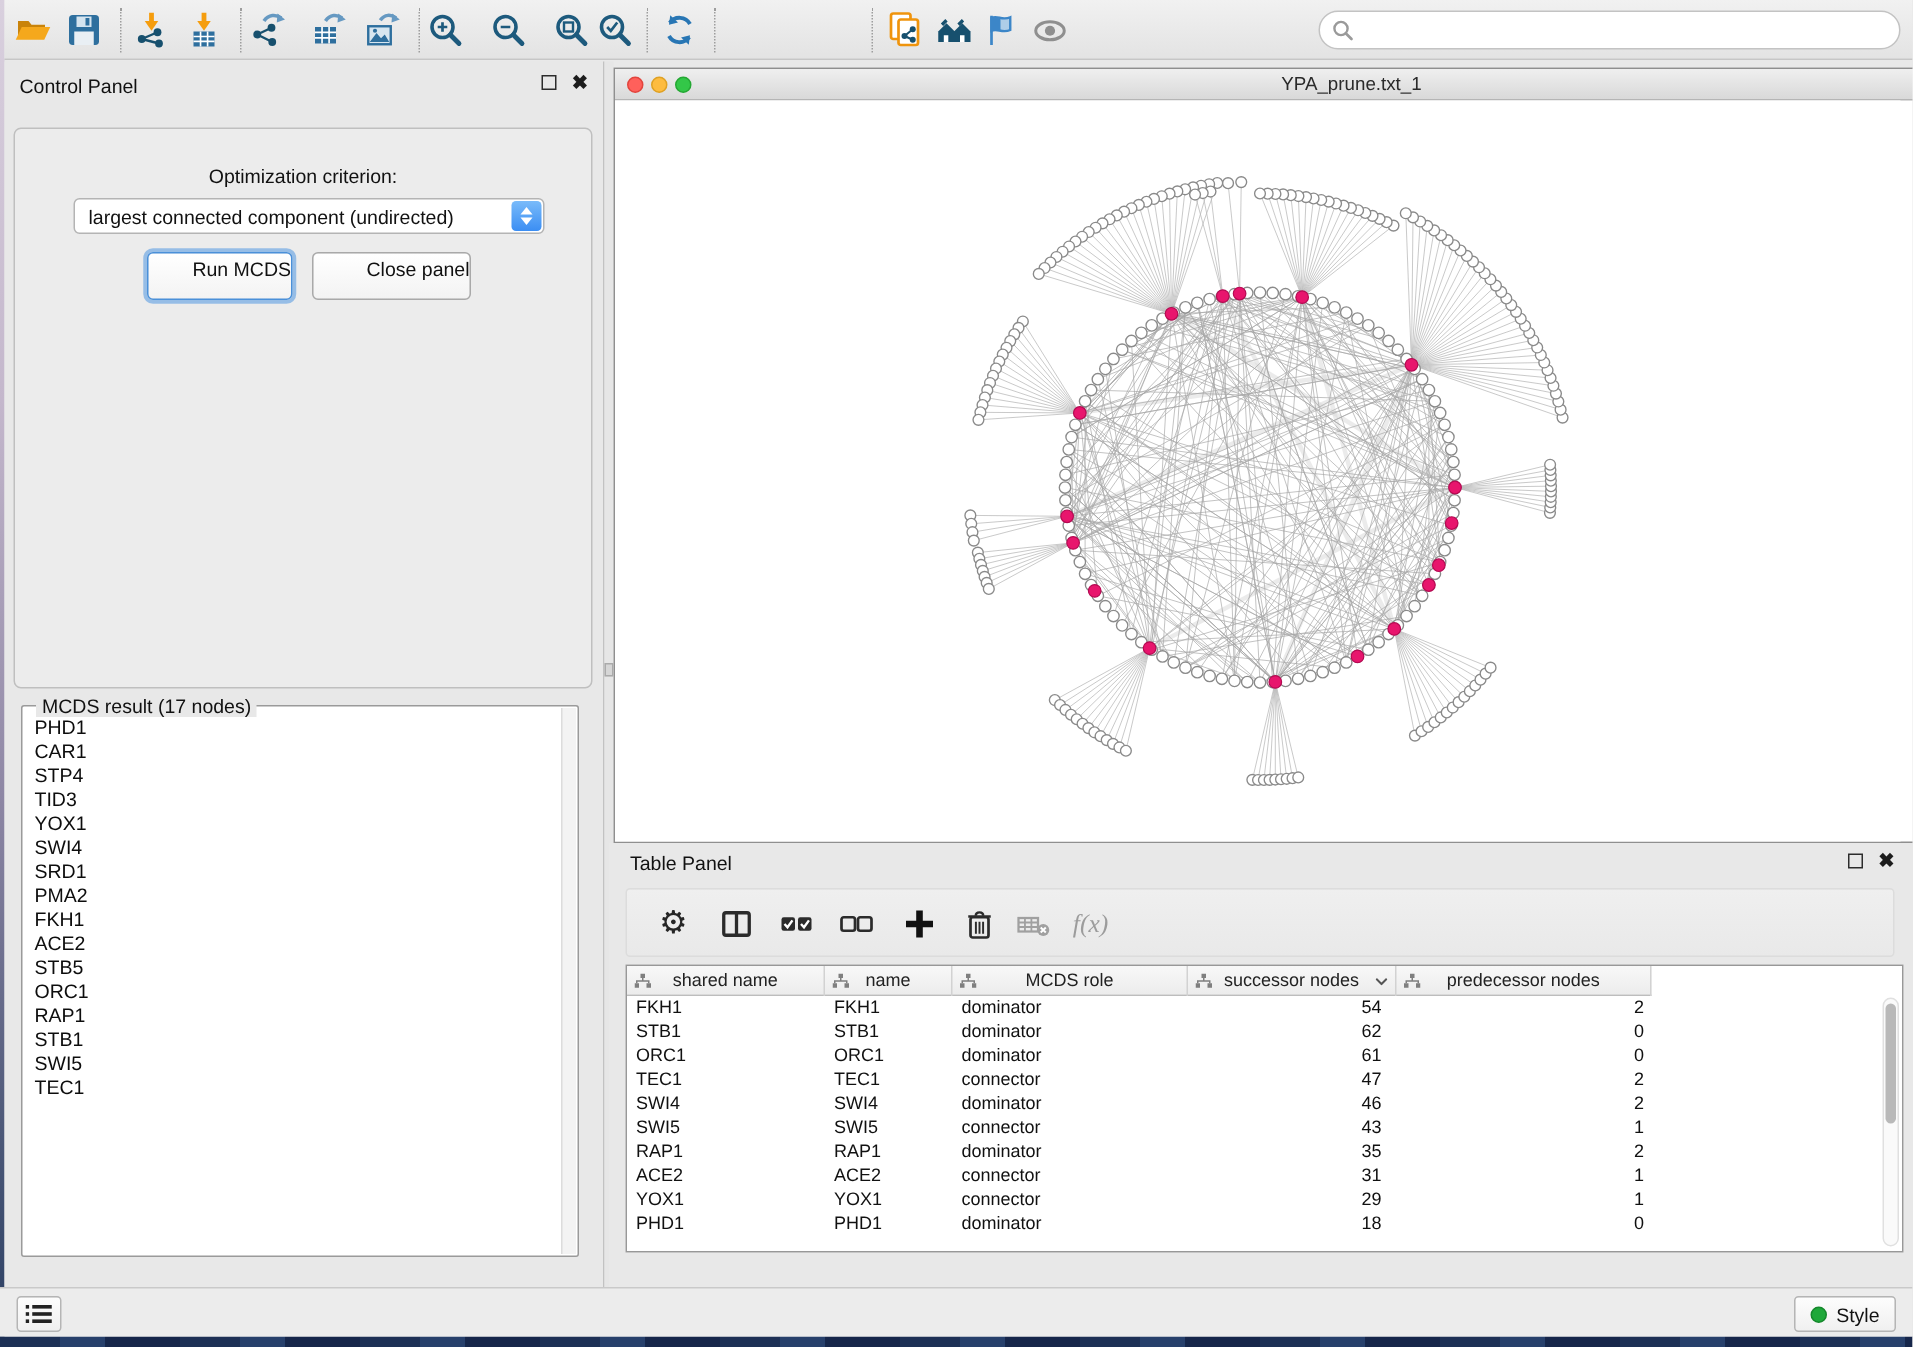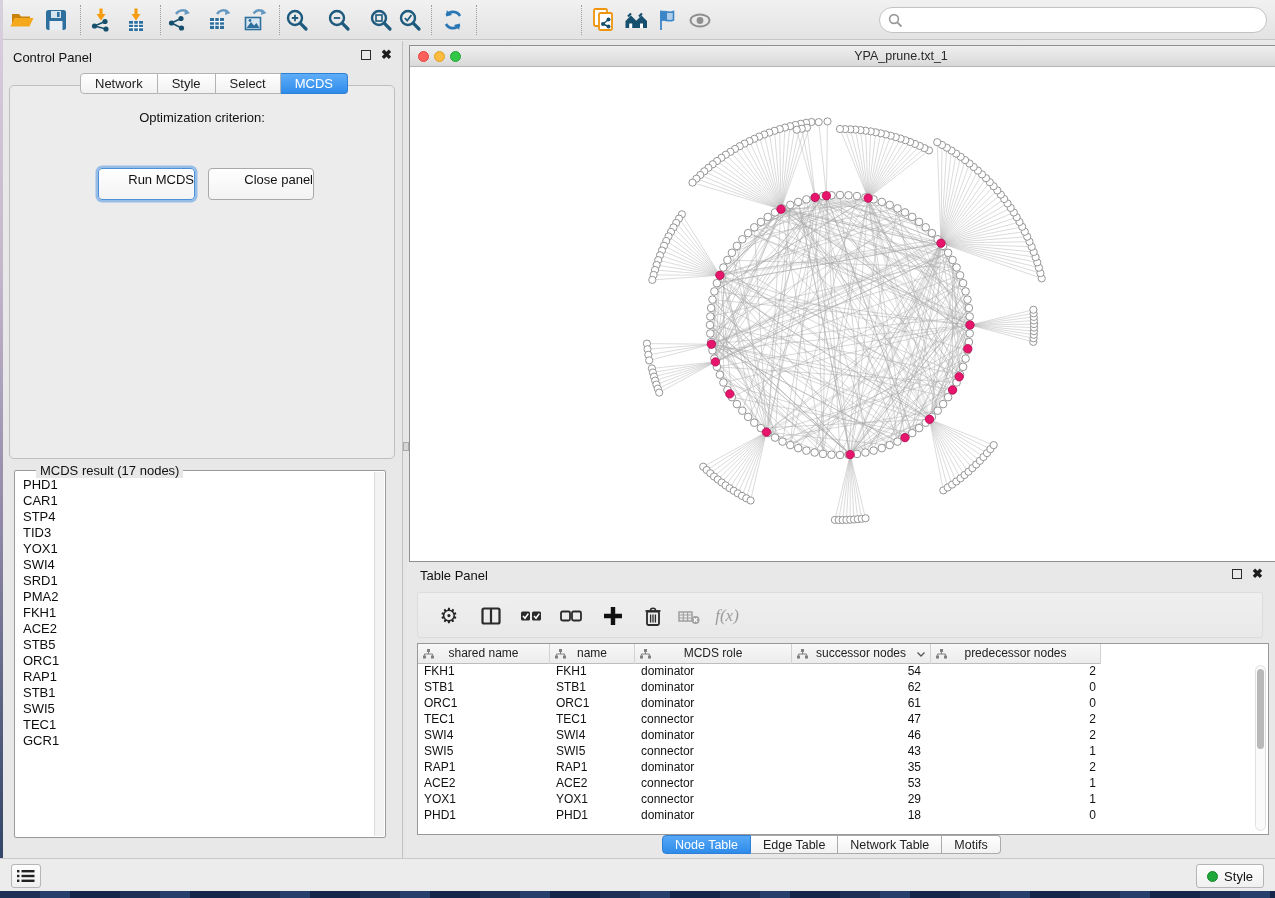--- a/index.html
+++ b/index.html
@@ -54,21 +54,21 @@
     align-items:center; justify-content:center; gap:2px; }
   .dd-up { width:0; height:0; border-left:4px solid transparent; border-right:4px solid transparent; border-bottom:5px solid #fff; }
   .dd-down { width:0; height:0; border-left:4px solid transparent; border-right:4px solid transparent; border-top:5px solid #fff; }
   .btn { position:absolute; height:32px; background:linear-gradient(#ffffff,#f3f3f3);
     border:1px solid #a9a9a9; border-radius:4px; font:13px "Liberation Sans",sans-serif;
     color:#111; text-align:right; line-height:22px; cursor:pointer; }
   .btn.focused { border-color:#4a90d9; box-shadow:0 0 0 2.5px rgba(104,164,227,.65); }
   .result-box { position:absolute; left:11px; top:429px; width:372px; height:368px;
     border:1px solid #9a9a9a; border-radius:2px; background:#fff; }
   .result-legend { position:absolute; left:9px; top:-8px; background:#e8e8e8;
-    padding:0 4px; font-size:13px; color:#111;margin-left:12px; }
+    padding:0 4px; font-size:13px; color:#111; }
   .result-list { position:absolute; left:1px; top:6px; right:12px; bottom:1px; overflow:hidden; }
   .result-item { height:16px; line-height:16px; padding-left:7px; font-size:13px; color:#0d0d0d; }
   .result-scroll { position:absolute; top:1px; right:1px; bottom:1px; width:10px;
     background:#f3f3f3; border-left:1px solid #dcdcdc; }
   
   .v-splitter { position:absolute; left:403px; top:41px; width:6px; height:817px; background:#e6e6e6; }
   .v-splitter .grip { position:absolute; left:0; top:401px; width:6px; height:9px;
     background:#d6d6d6; border:1px solid #aaa; cursor:col-resize; }
   
   .net-window { position:absolute; left:409px; top:45px; width:984px; height:517px;
@@ -273,28 +273,29 @@
     <input type="text" value="" style="">
   </div>
 </div>
 
 <div class="control-panel">
   <div class="panel-title">Control Panel</div>
   <div class="win-btns">
     <div class="float-btn"></div>
     <div class="close-btn">✖</div>
   </div>
-  <div class="cp-tabs" id="cp-tabs">
-      <div class="tab">Network</div>
-      <div class="tab">Style</div>
-      <div class="tab">Select</div>
-      <div class="tab active">MCDS</div>
-    </div>
   <div class="options-box">
     <div class="opt-label">Optimization criterion:</div>
+    <div class="dropdown">
+      <div class="dd-text">largest connected component (undirected)</div>
+      <div class="dd-stepper">
+          <div class="dd-up"></div>
+          <div class="dd-down"></div>
+        </div>
+    </div>
     <div class="btn focused" style="left:88px; top:82px; width:97px;">Run MCDS</div>
     <div class="btn" style="left:198px; top:82px; width:106px;">Close panel</div>
   </div>
   <div class="result-box">
     <div class="result-legend">MCDS result (17 nodes)</div>
     <div class="result-list" id="mcds-list">
         <div class="result-item">PHD1</div>
         <div class="result-item">CAR1</div>
         <div class="result-item">STP4</div>
         <div class="result-item">TID3</div>
@@ -303,21 +304,20 @@
         <div class="result-item">SRD1</div>
         <div class="result-item">PMA2</div>
         <div class="result-item">FKH1</div>
         <div class="result-item">ACE2</div>
         <div class="result-item">STB5</div>
         <div class="result-item">ORC1</div>
         <div class="result-item">RAP1</div>
         <div class="result-item">STB1</div>
         <div class="result-item">SWI5</div>
         <div class="result-item">TEC1</div>
-        <div class="result-item">GCR1</div>
       </div>
     <div class="result-scroll"></div>
   </div>
 </div>
 
 <div class="v-splitter">
   <div class="grip"></div>
 </div>
 
 <div class="net-window">
@@ -1154,21 +1154,21 @@
           <div class="td txt" style="width: 132px;">RAP1</div>
           <div class="td txt" style="width: 85px;">RAP1</div>
           <div class="td txt" style="width: 157px;">dominator</div>
           <div class="td num" style="width: 139px; padding-right: 10px;">35</div>
           <div class="td num" style="width: 170px; padding-right: 5px;">2</div>
         </div>
         <div class="tr">
           <div class="td txt" style="width: 132px;">ACE2</div>
           <div class="td txt" style="width: 85px;">ACE2</div>
           <div class="td txt" style="width: 157px;">connector</div>
-          <div class="td num" style="width: 139px; padding-right: 10px;">53</div>
+          <div class="td num" style="width: 139px; padding-right: 10px;">31</div>
           <div class="td num" style="width: 170px; padding-right: 5px;">1</div>
         </div>
         <div class="tr">
           <div class="td txt" style="width: 132px;">YOX1</div>
           <div class="td txt" style="width: 85px;">YOX1</div>
           <div class="td txt" style="width: 157px;">connector</div>
           <div class="td num" style="width: 139px; padding-right: 10px;">29</div>
           <div class="td num" style="width: 170px; padding-right: 5px;">1</div>
         </div>
         <div class="tr">
@@ -1176,26 +1176,20 @@
           <div class="td txt" style="width: 85px;">PHD1</div>
           <div class="td txt" style="width: 157px;">dominator</div>
           <div class="td num" style="width: 139px; padding-right: 10px;">18</div>
           <div class="td num" style="width: 170px; padding-right: 5px;">0</div>
         </div>
       </div>
     <div class="tbl-scroll">
         <div class="tbl-thumb"></div>
       </div>
   </div>
-  <div class="tp-tabs" id="tbl-tabs">
-      <div class="tp-tab active">Node Table</div>
-      <div class="tp-tab">Edge Table</div>
-      <div class="tp-tab">Network Table</div>
-      <div class="tp-tab">Motifs</div>
-    </div>
 </div>
 
 <div class="status-bar">
   <div class="sb-left-btn">
     <svg width="18" height="14" viewBox="0 0 18 14">
       <rect x="0" y="1" width="2.4" height="2.4" fill="#222"></rect>
         <rect x="4.5" y="1" width="13" height="2.4" fill="#222"></rect>
       <rect x="0" y="5.8" width="2.4" height="2.4" fill="#222"></rect>
         <rect x="4.5" y="5.8" width="13" height="2.4" fill="#222"></rect>
       <rect x="0" y="10.6" width="2.4" height="2.4" fill="#222"></rect>

